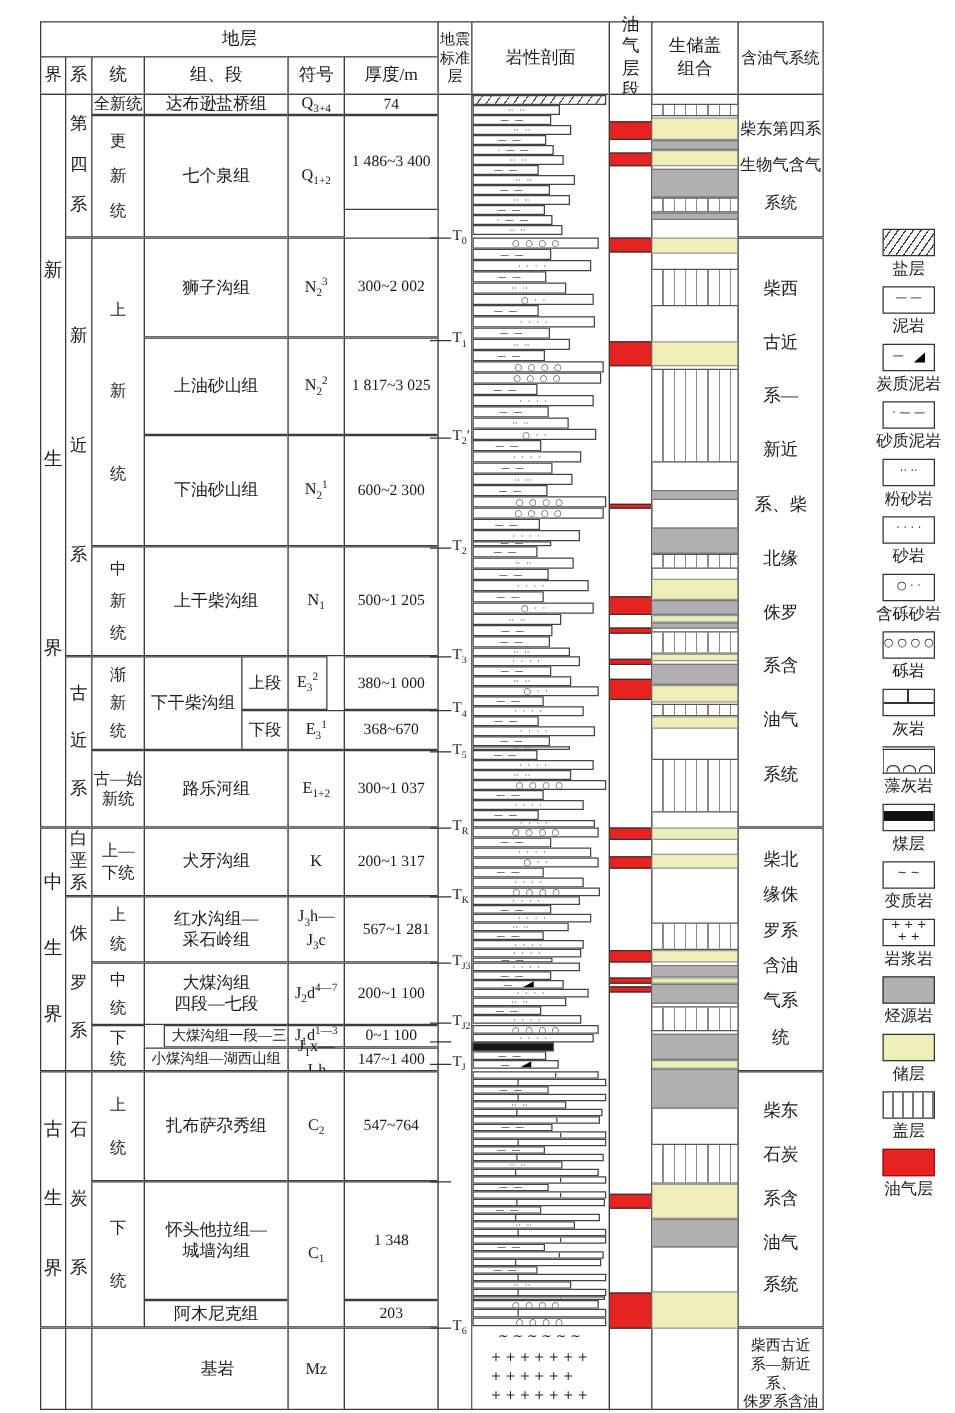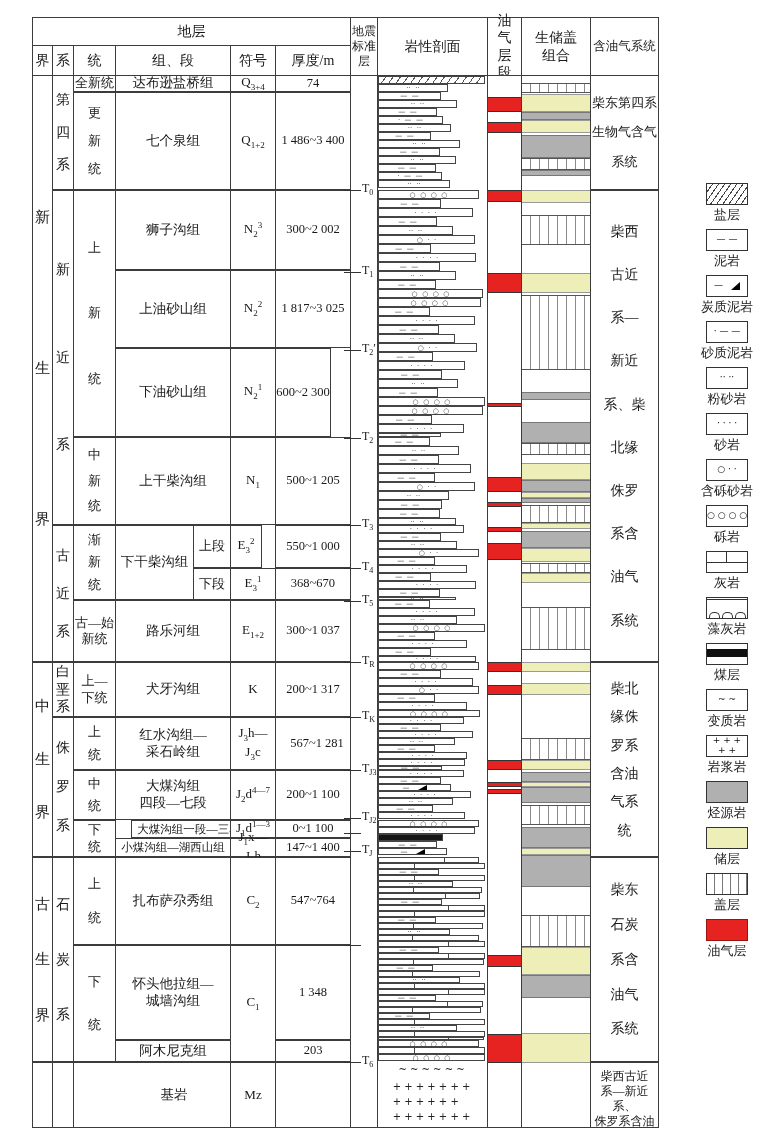--- a/index.html
+++ b/index.html
@@ -305,26 +305,26 @@
     <div class="cell" style="left: 230px; top: 857px; width: 46px; height: 88px; font-size: 13px;">
       <div><span>C</span><sub>2</sub></div>
     </div>
     <div class="cell" style="left: 230px; top: 945px; width: 46px; height: 117px; font-size: 13px;">
       <div><span>C</span><sub>1</sub></div>
     </div>
     <div class="cell" style="left: 230px; top: 1062px; width: 46px; height: 66px; font-size: 13px;">
       <div><span>Mz</span></div>
     </div>
     <div class="cell" style="left: 275px; top: 75px; width: 76px; height: 17px; font-size: 12.5px;">74</div>
-    <div class="cell" style="left: 275px; top: 92px; width: 76px; height: 98px; font-size: 12.5px;">1 486~3 400</div>
+    <div class="cell" style="left: 275px; top: 92px; width: 76px; height: 76px; font-size: 12.5px;">1 486~3 400</div>
     <div class="cell" style="left: 275px; top: 190px; width: 76px; height: 80px; font-size: 12.5px;">300~2 002</div>
     <div class="cell" style="left: 275px; top: 270px; width: 76px; height: 78px; font-size: 12.5px;">1 817~3 025</div>
-    <div class="cell" style="left: 275px; top: 348px; width: 56px; height: 89px; font-size: 12.5px; text-align: right;">600~2 300</div>
+    <div class="cell" style="left: 275px; top: 348px; width: 76px; height: 89px; font-size: 12.5px; text-align: right;">600~2 300</div>
     <div class="cell" style="left: 275px; top: 437px; width: 76px; height: 88px; font-size: 12.5px;">500~1 205</div>
-    <div class="cell" style="left: 275px; top: 525px; width: 76px; height: 43px; font-size: 12.5px;">550~1 000</div>
+    <div class="cell" style="left: 275px; top: 525px; width: 76px; height: 43px; font-size: 12.5px;">380~1 000</div>
     <div class="cell" style="left: 275px; top: 568px; width: 76px; height: 32px; font-size: 12.5px;">368~670</div>
     <div class="cell" style="left: 275px; top: 600px; width: 76px; height: 62px; font-size: 12.5px;">300~1 037</div>
     <div class="cell" style="left: 275px; top: 662px; width: 76px; height: 55px; font-size: 12.5px;">200~1 317</div>
     <div class="cell" style="left: 275px; top: 717px; width: 84px; height: 53px; font-size: 12.5px;">567~1 281</div>
     <div class="cell" style="left: 275px; top: 770px; width: 76px; height: 50px; font-size: 12.5px;">200~1 100</div>
     <div class="cell" style="left: 275px; top: 820px; width: 76px; height: 18px; font-size: 12.5px;">0~1 100</div>
     <div class="cell" style="left: 275px; top: 838px; width: 76px; height: 19px; font-size: 12.5px;">147~1 400</div>
     <div class="cell" style="left: 275px; top: 857px; width: 76px; height: 88px; font-size: 12.5px;">547~764</div>
     <div class="cell" style="left: 275px; top: 945px; width: 76px; height: 95px; font-size: 12.5px;">1 348</div>
     <div class="cell" style="left: 275px; top: 1040px; width: 76px; height: 22px; font-size: 12.5px;">203</div>

